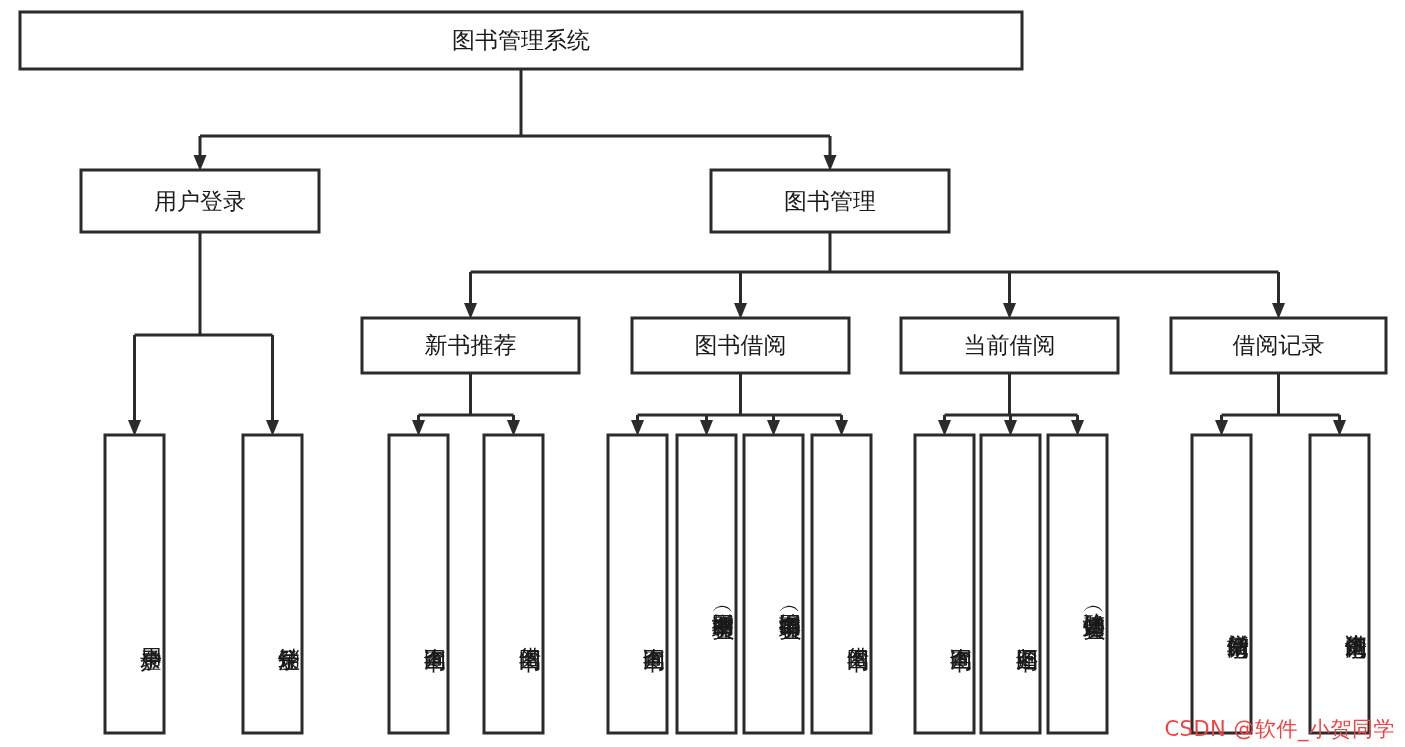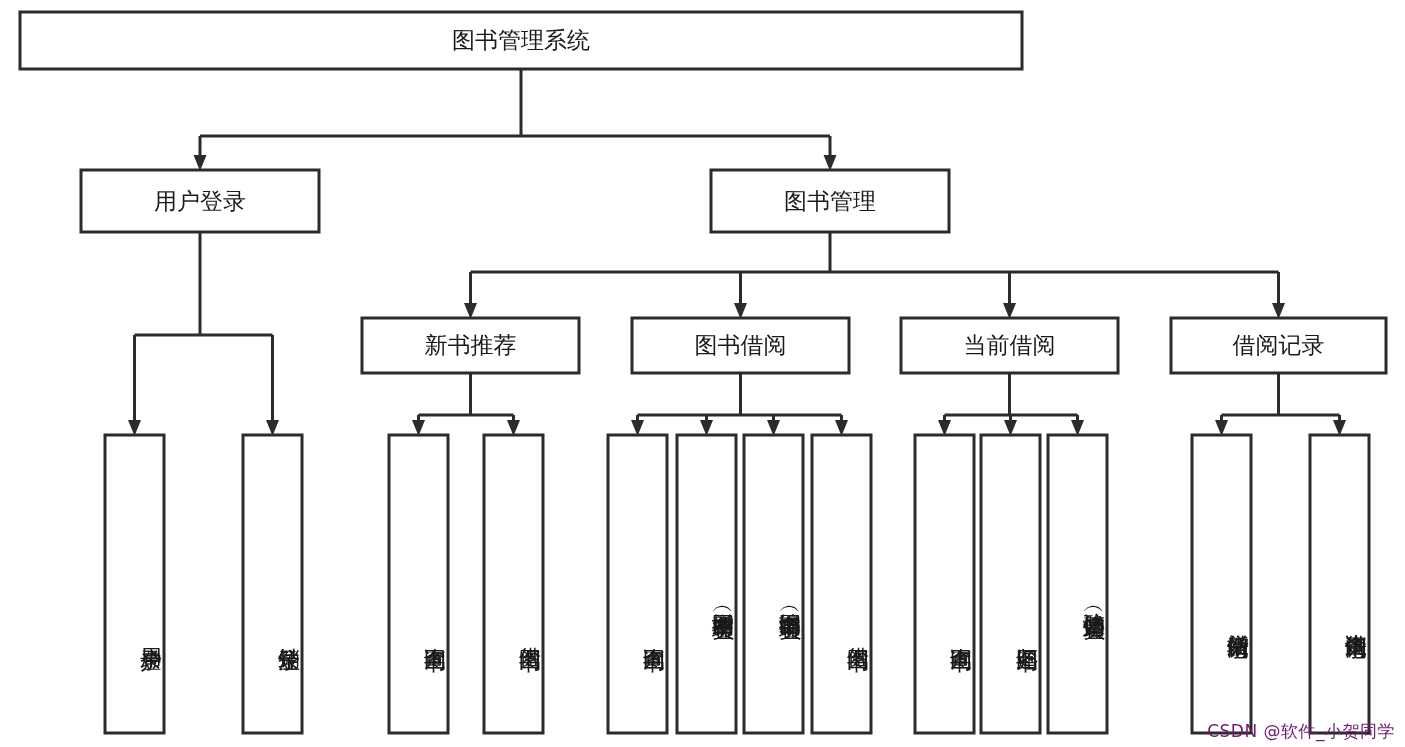--- a/index.html
+++ b/index.html
@@ -72,22 +72,22 @@
     position: absolute;
     display: flex;
     align-items: flex-start;
     justify-content: center;
   }
   .watermark {
     position: absolute;
     right: 8px;
     bottom: 4px;
     font-family: "DejaVu Sans", "Liberation Sans", sans-serif;
-    font-size: 17px;
-    color: #701a75;
+    font-size: 21px;
+    color: #ef4444;
     letter-spacing: 0.5px;
     white-space: nowrap;
     user-select: none;
   }
 </style>
 </head>
 <body>
 
 <div id="diagram-root">
 

